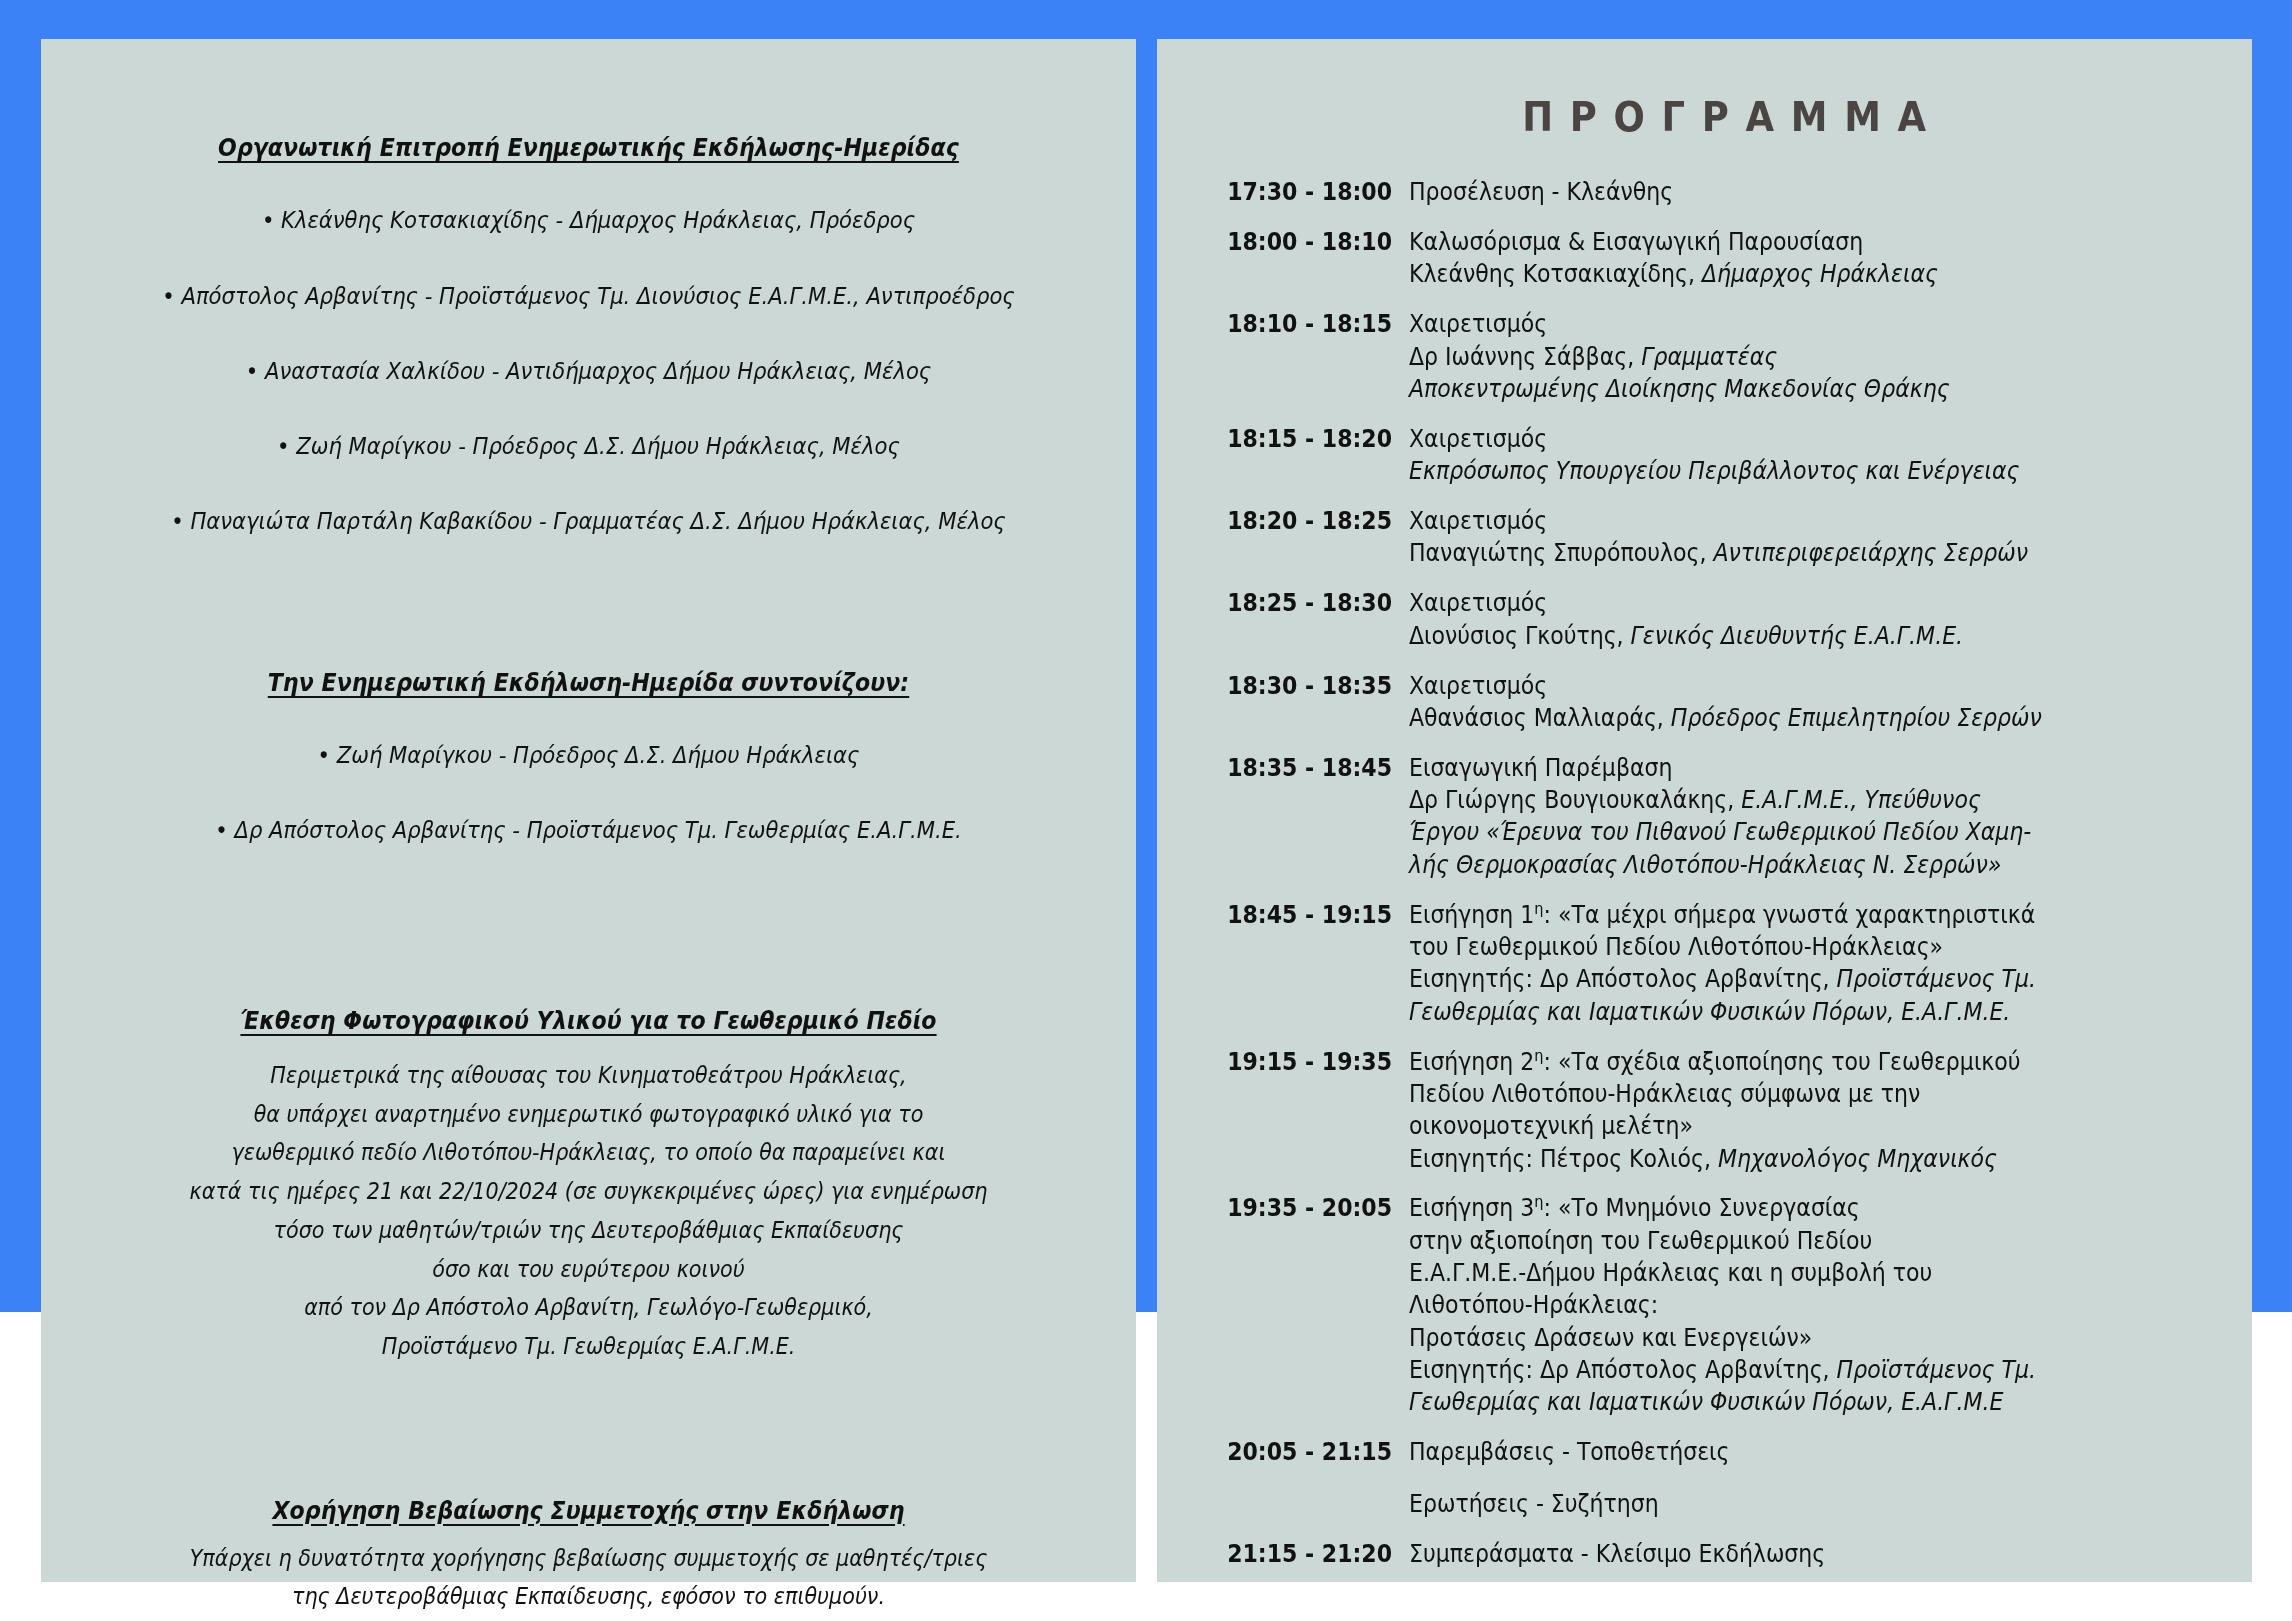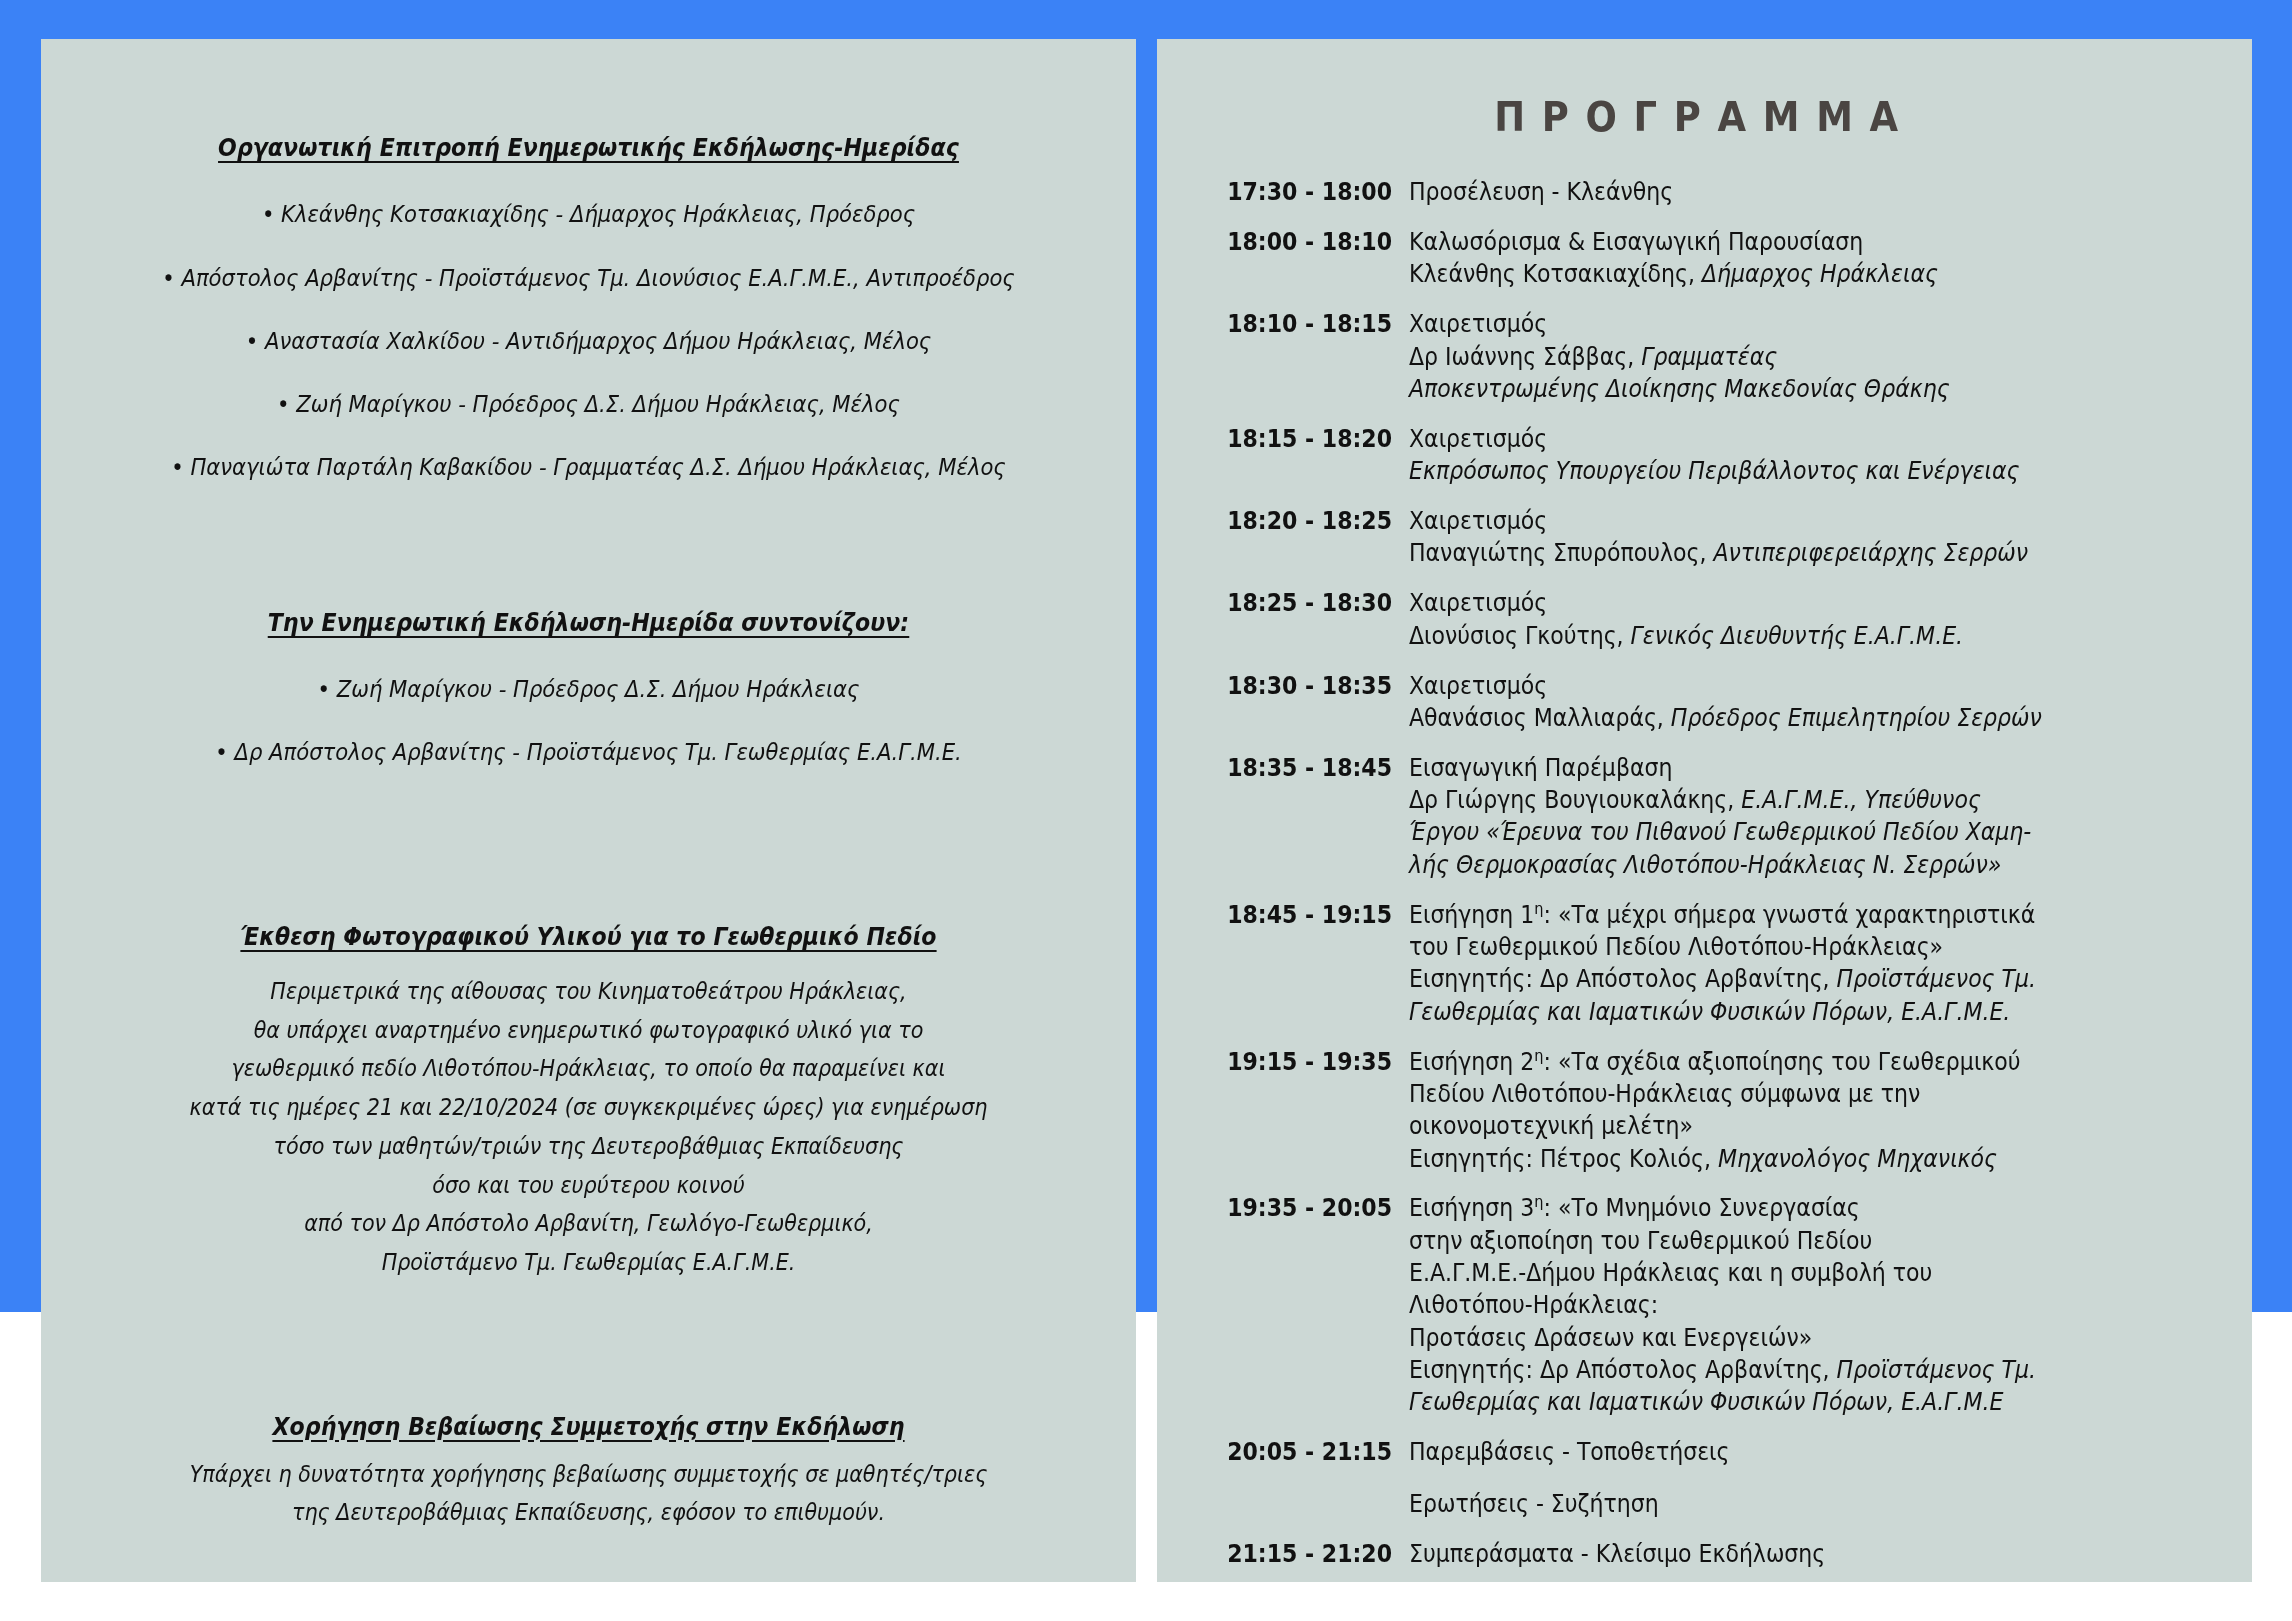--- a/index.html
+++ b/index.html
@@ -58,21 +58,21 @@
     text-decoration: underline;
     text-underline-offset: 4.9px;
     text-decoration-thickness: 2px;
     margin: 0;
     line-height: 1.2;
   }
   .bullet-line {
     font-style: italic;
     font-size: 23.5px;
     line-height: 1.0;
-    margin: 12px;
+    margin: 18px;
     white-space: nowrap;
   }
   .para-line {
     font-style: italic;
     font-size: 23px;
     line-height: 1.0;
     margin: 0;
     white-space: nowrap;
   }
   .sp-xxs { height: 15.7px; }
@@ -86,20 +86,21 @@
     position: absolute;
     left: 0;
     top: 54px;
     width: 100%;
     text-align: center;
     font-size: 41px;
     font-weight: bold;
     letter-spacing: 16.7px;
     color: #4a4542;
     font-family: "DejaVu Sans Condensed", "Liberation Sans", sans-serif;
+    padding-left: 28px;
   }
   #program-list {
     position: absolute;
     left: 61px;
     top: 137px;
     width: 1010px;
   }
   .prow {
     display: flex;
     align-items: flex-start;

